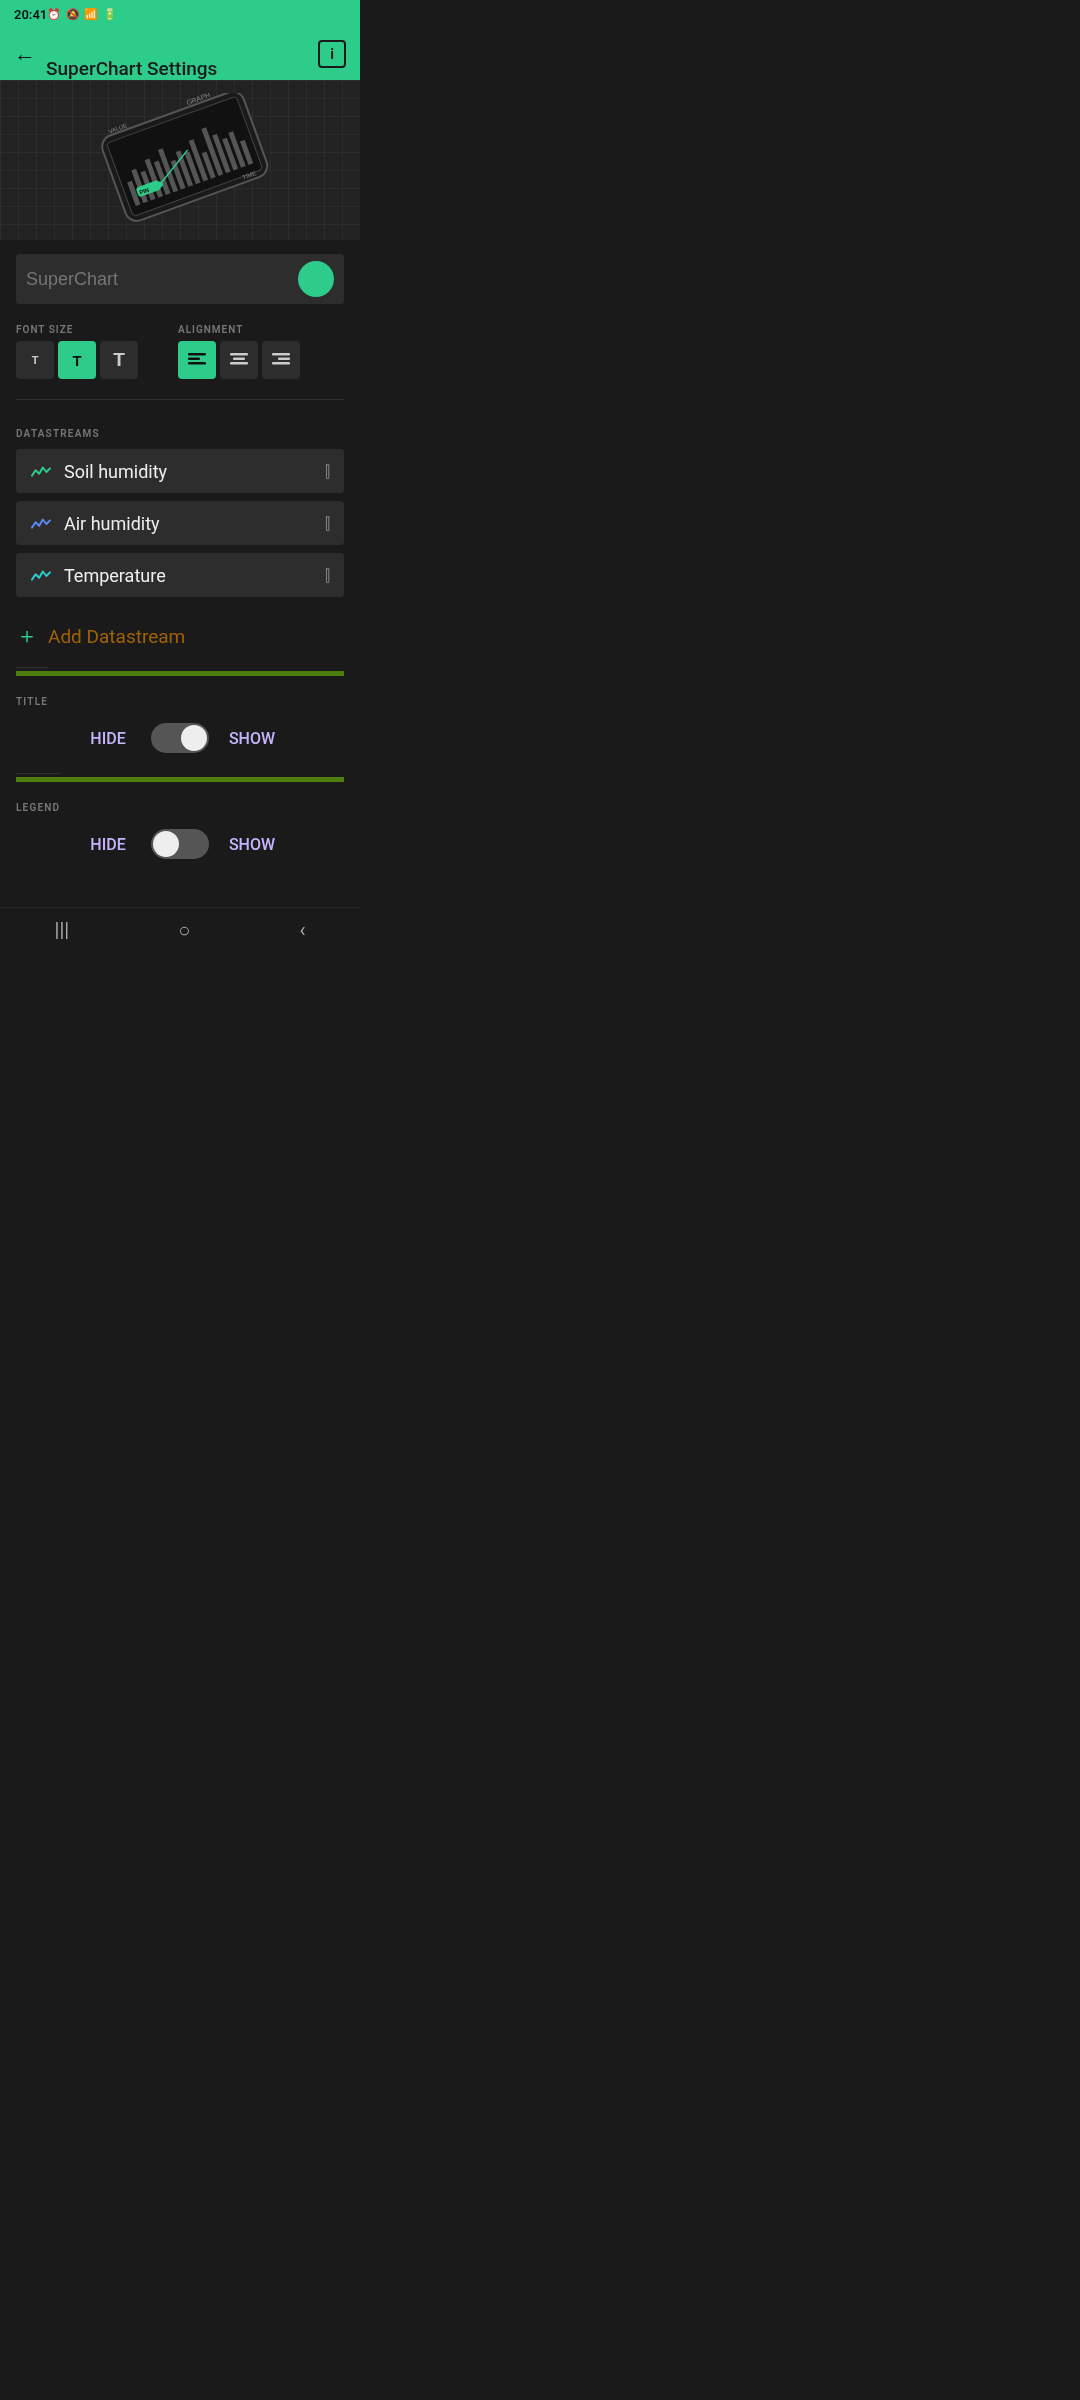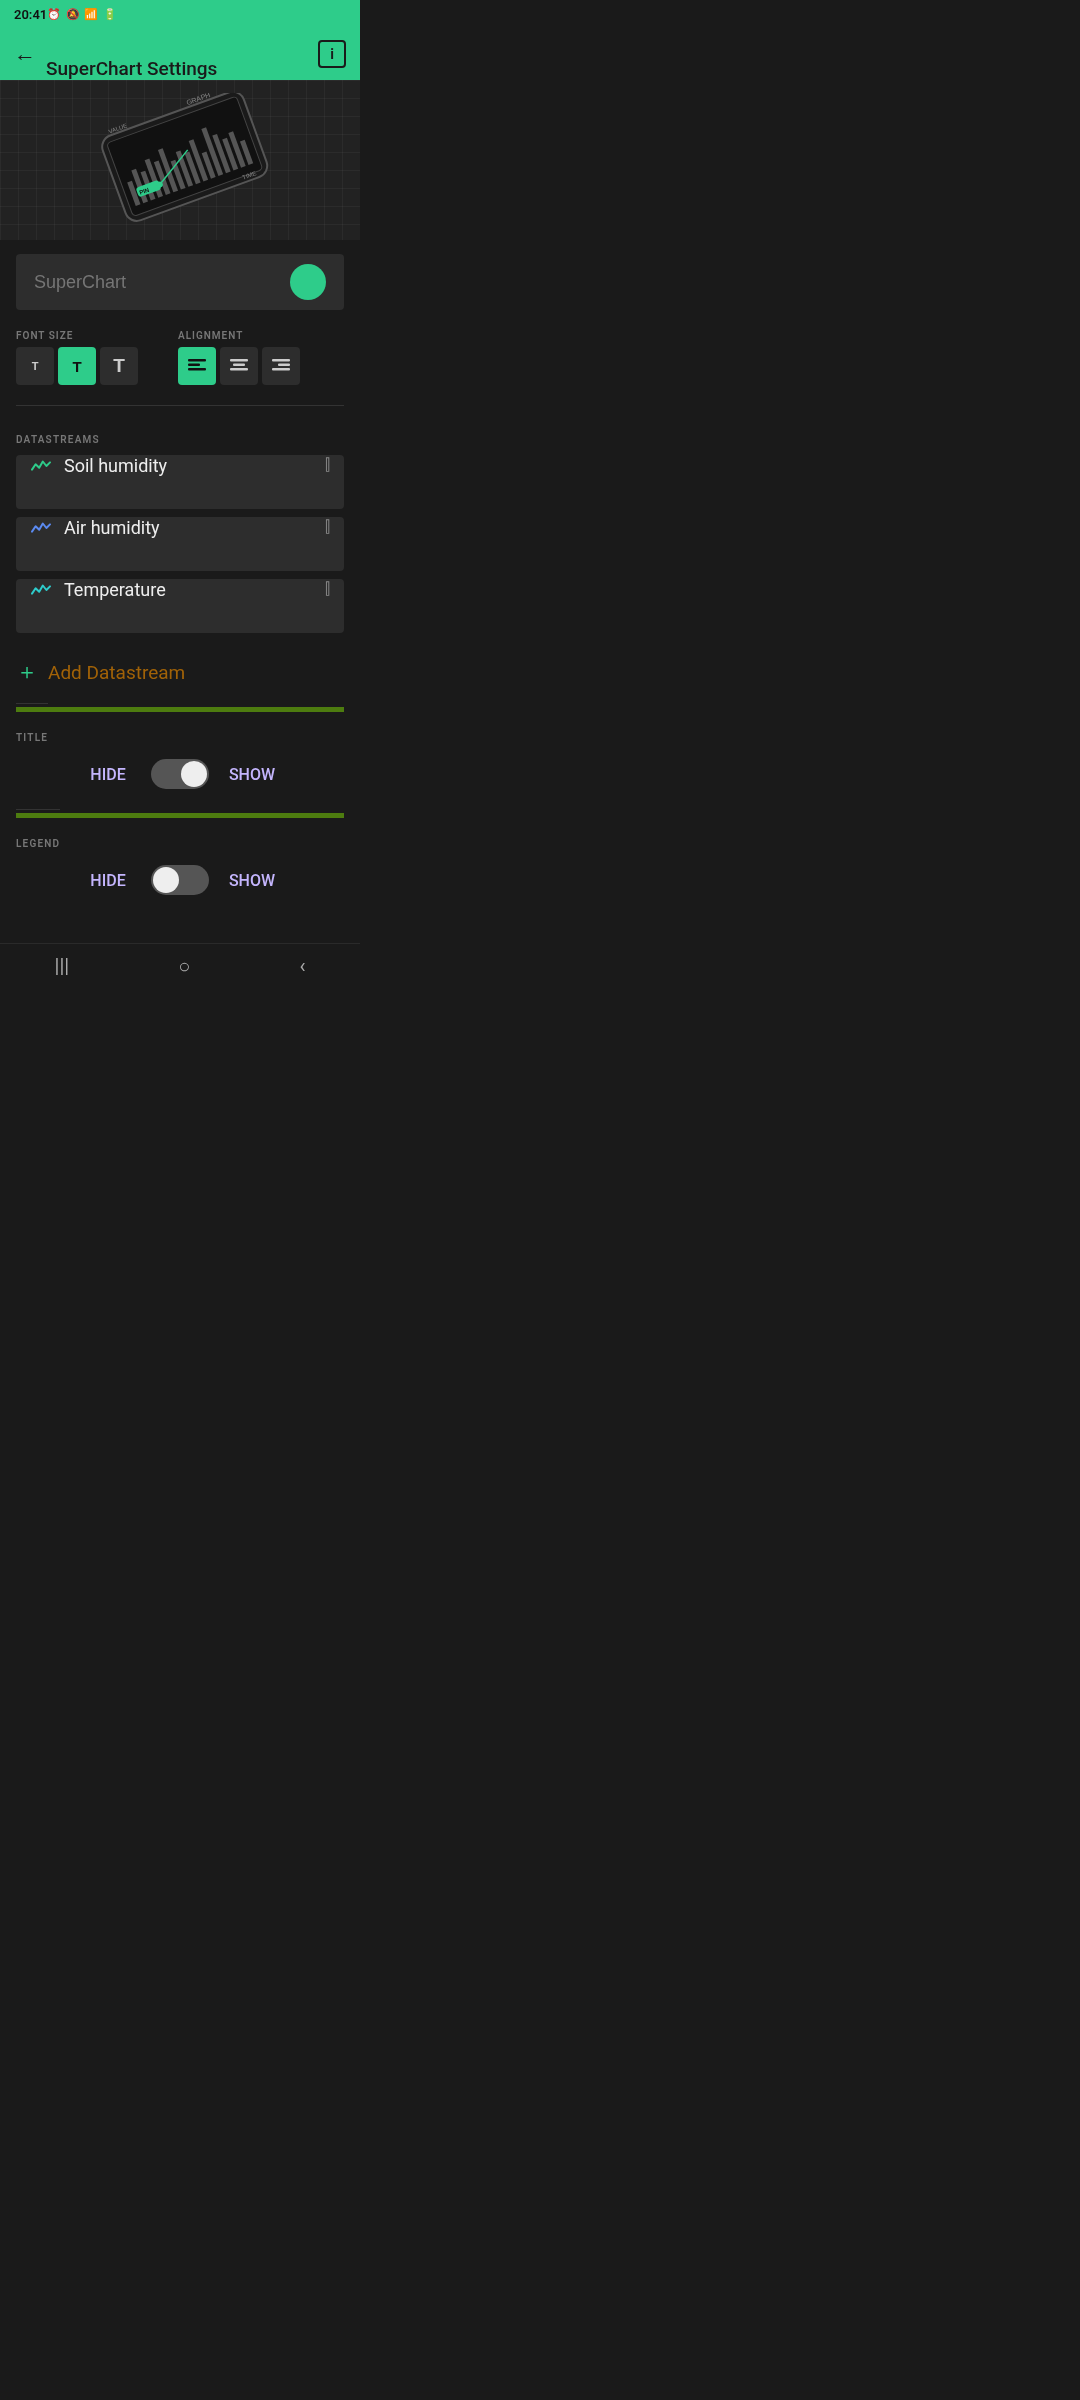--- a/index.html
+++ b/index.html
@@ -103,22 +103,22 @@
       padding: 14px 16px;
     }
 
     
     .widget-name-row {
       display: flex;
       align-items: center;
       background: #2d2d2d;
       border-radius: 4px;
       margin-bottom: 20px;
-      padding: 0 18px;
-      height: 56px;
+      padding: 0 10px;
+      height: 50px;
     }
     .widget-name-input {
       flex: 1;
       background: transparent;
       border: none;
       outline: none;
       color: #777;
       font-size: 18px;
     }
     .widget-toggle {
@@ -202,24 +202,24 @@
     
     .datastream-list {
       display: flex;
       flex-direction: column;
       gap: 8px;
       margin-bottom: 14px;
     }
     .datastream-item {
       background: #2d2d2d;
       border-radius: 4px;
-      height: 54px;
-      display: flex;
-      align-items: flex-start;
-      padding: 0 14px;
+      height: 44px;
+      display: flex;
+      align-items: center;
+      padding: 16px 14px;
       cursor: pointer;
     }
     .datastream-icon {
       margin-right: 12px;
       font-size: 16px;
       color: #2ecc8a;
       flex-shrink: 0;
     }
     .datastream-icon.blue { color: #5b8af0; }
     .datastream-icon.cyan { color: #2ecccc; }

